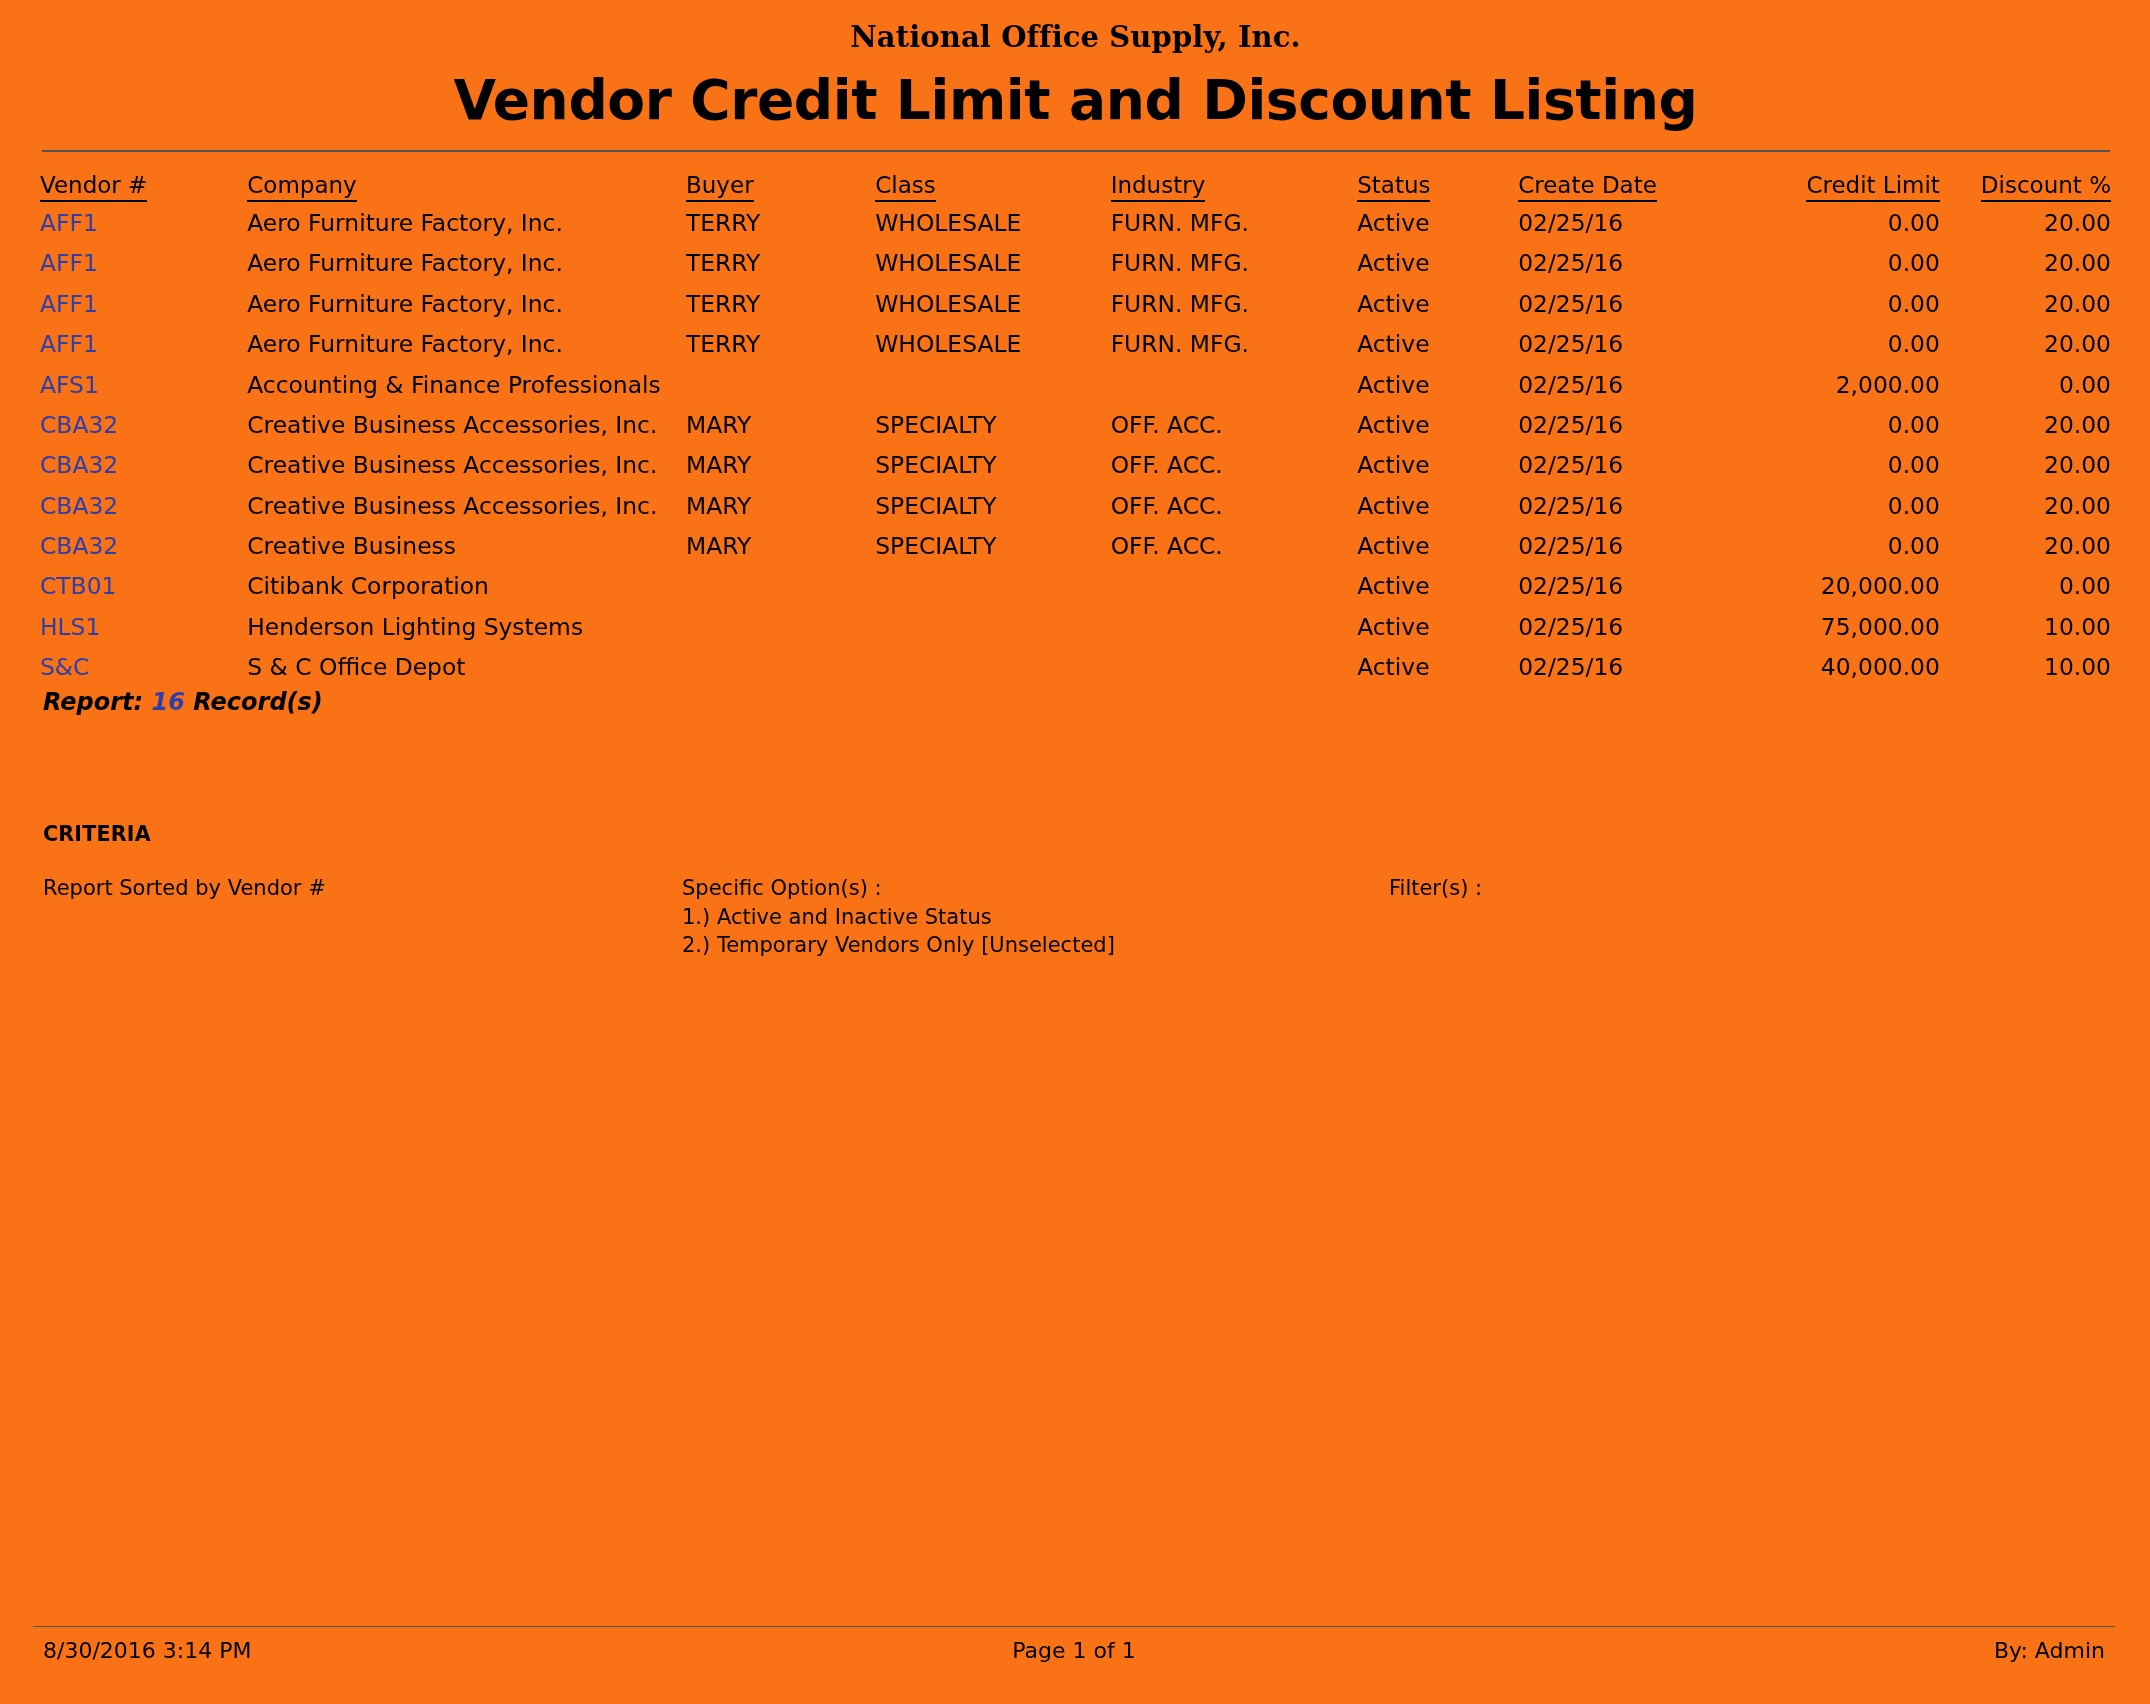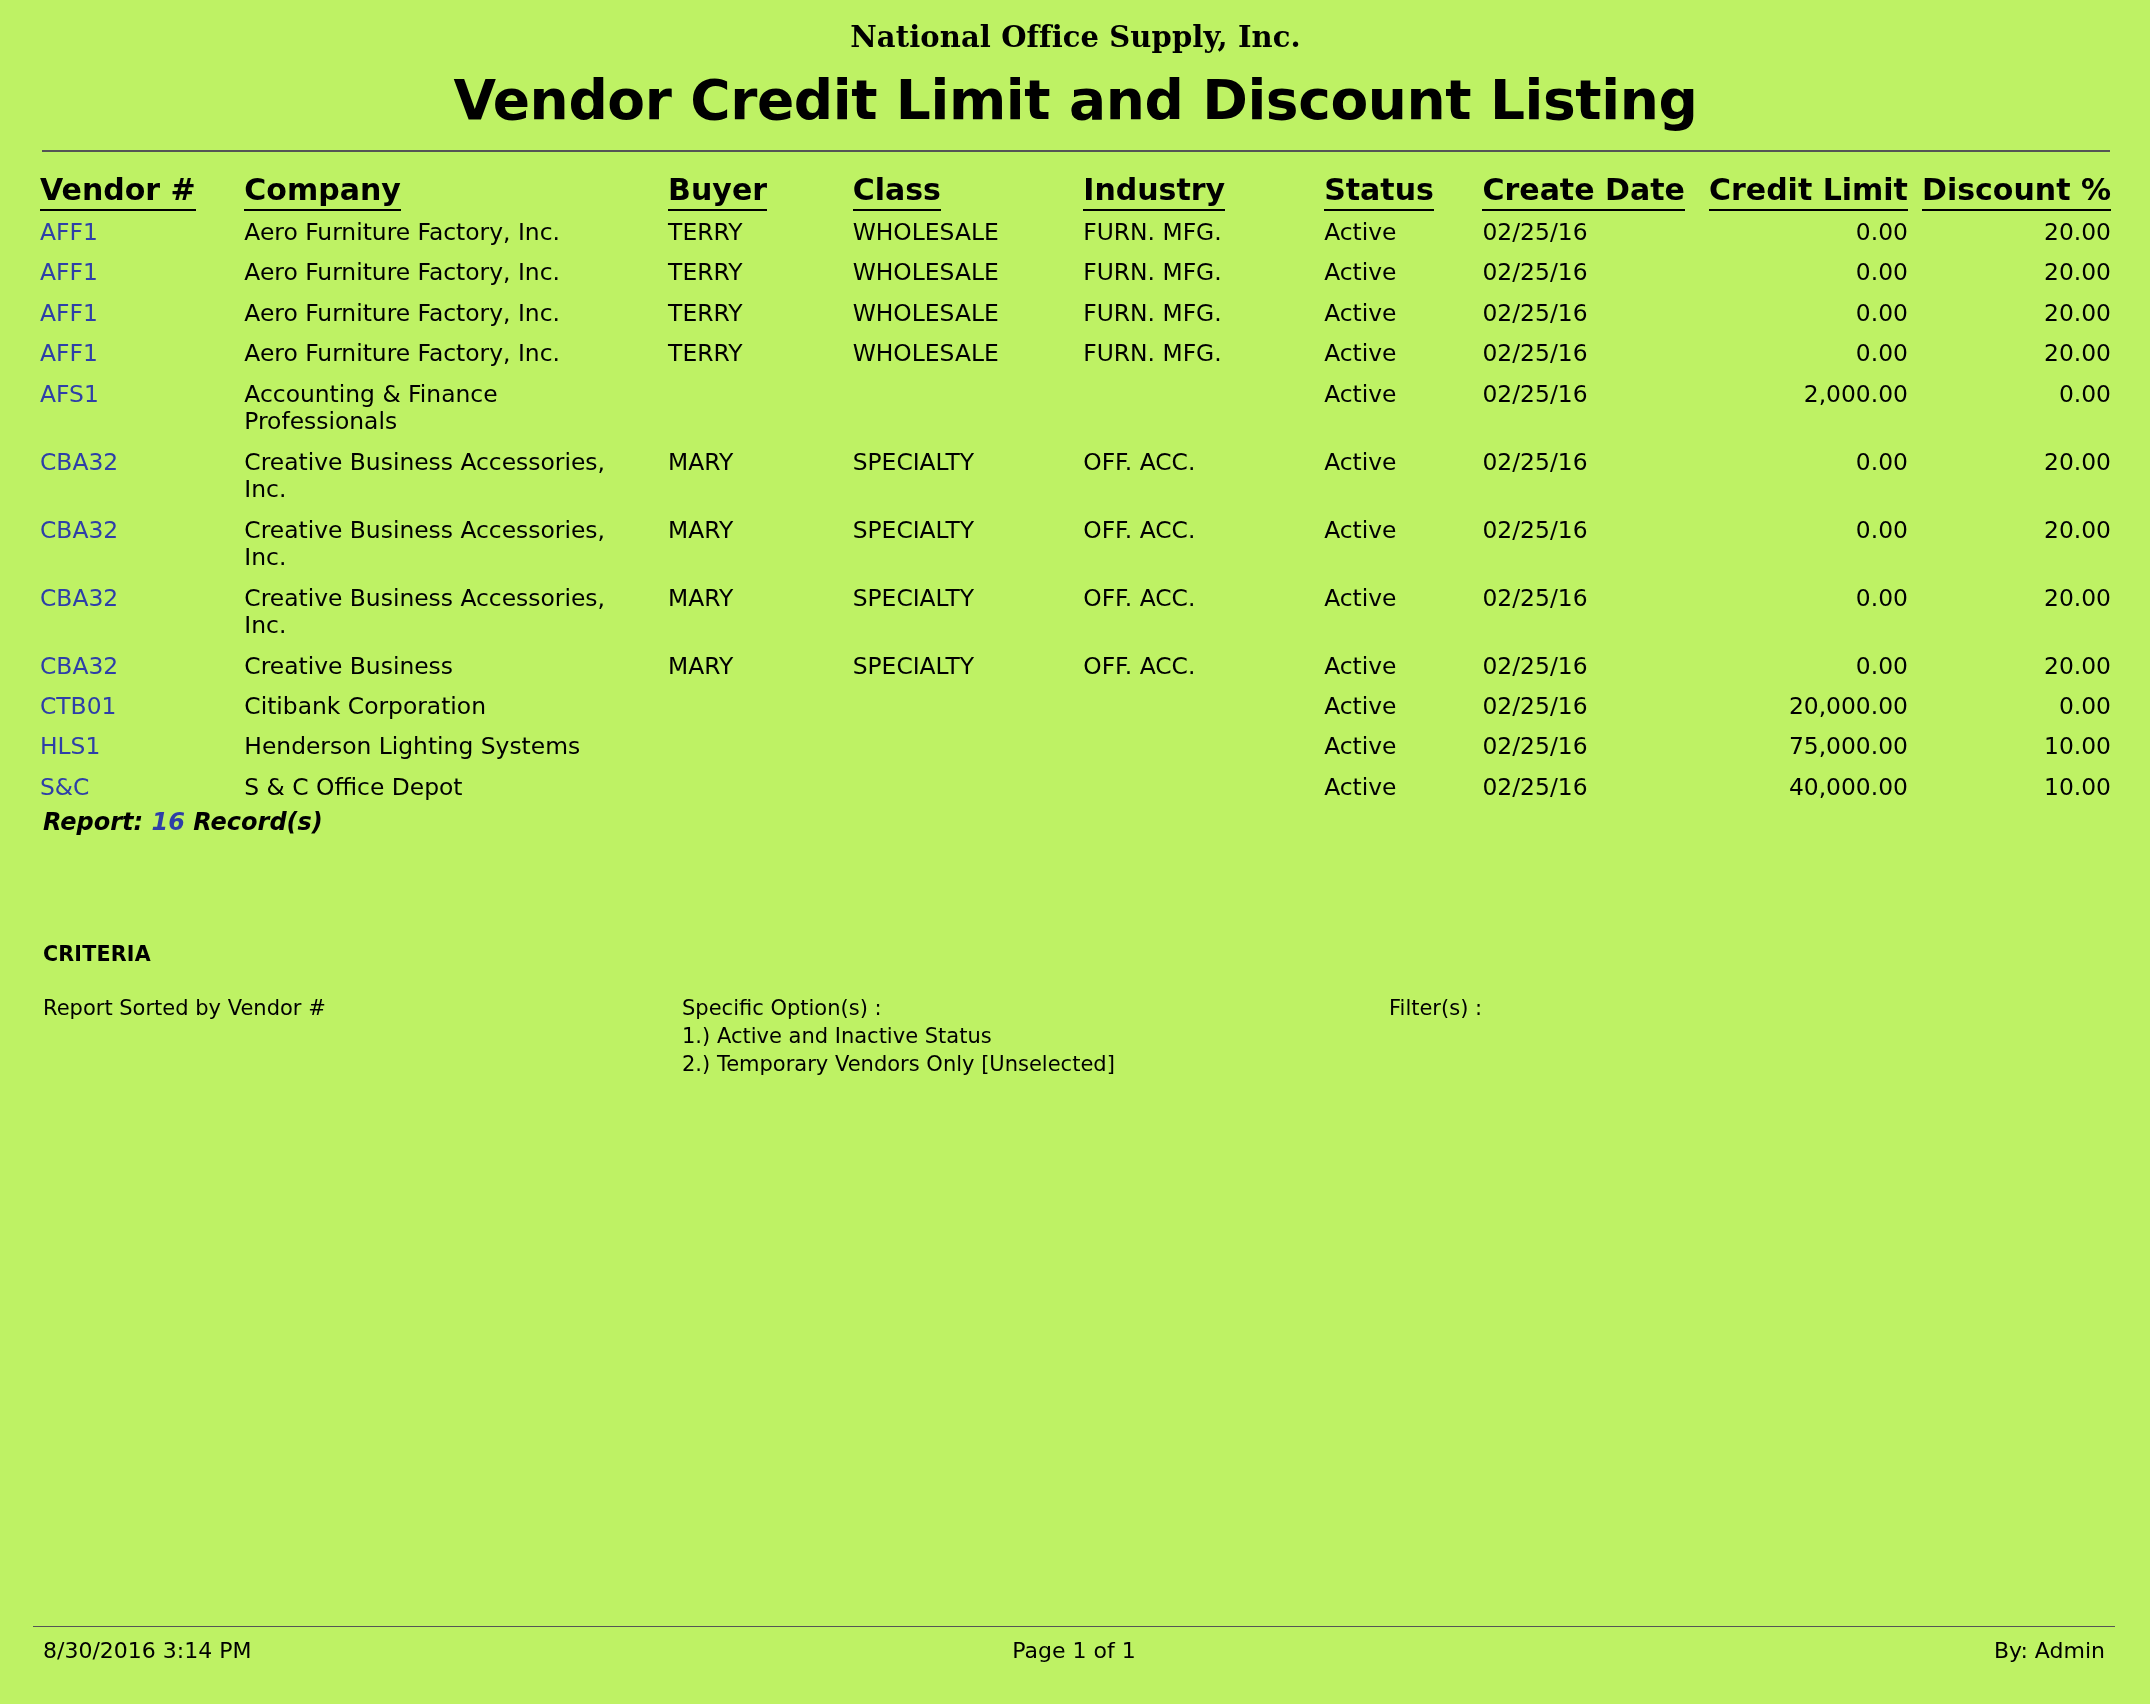--- a/index.html
+++ b/index.html
@@ -10,21 +10,21 @@
   body {
     font-family: "DejaVu Sans", sans-serif;
     color: #000000;
   }
   .page {
     width: 2151px;
     min-height: 1704px;
     box-sizing: border-box;
     padding: 12.8px 33px 0 33px;
     position: relative;
-    background: #bef264;
+    background: #f97316;
   }
   .company-name {
     text-align: center;
     font-size: 29px;
     font-family: "DejaVu Serif", serif;
     font-weight: 600;
     letter-spacing: 0.1px;
     margin-top: 7px;
   }
   .report-title {
@@ -39,22 +39,22 @@
     margin: 18.4px 8.5px 0 8.5px;
   }
   table.grid {
     width: 100%;
     border-collapse: collapse;
     margin-top: 15.6px;
     font-size: 23.4px;
   }
   table.grid th {
     text-align: left;
-    font-weight: 700;
-    font-size: 30px;
+    font-weight: 400;
+    font-size: 23px;
     padding: 4.3px 7px 1.4px 7px;
     vertical-align: bottom;
     white-space: nowrap;
     margin-left: 38px;
   }
   table.grid th span.hdr {
     border-bottom: 2.1px solid #000000;
     padding-bottom: 2.1px;
     display: inline-block;
   }

